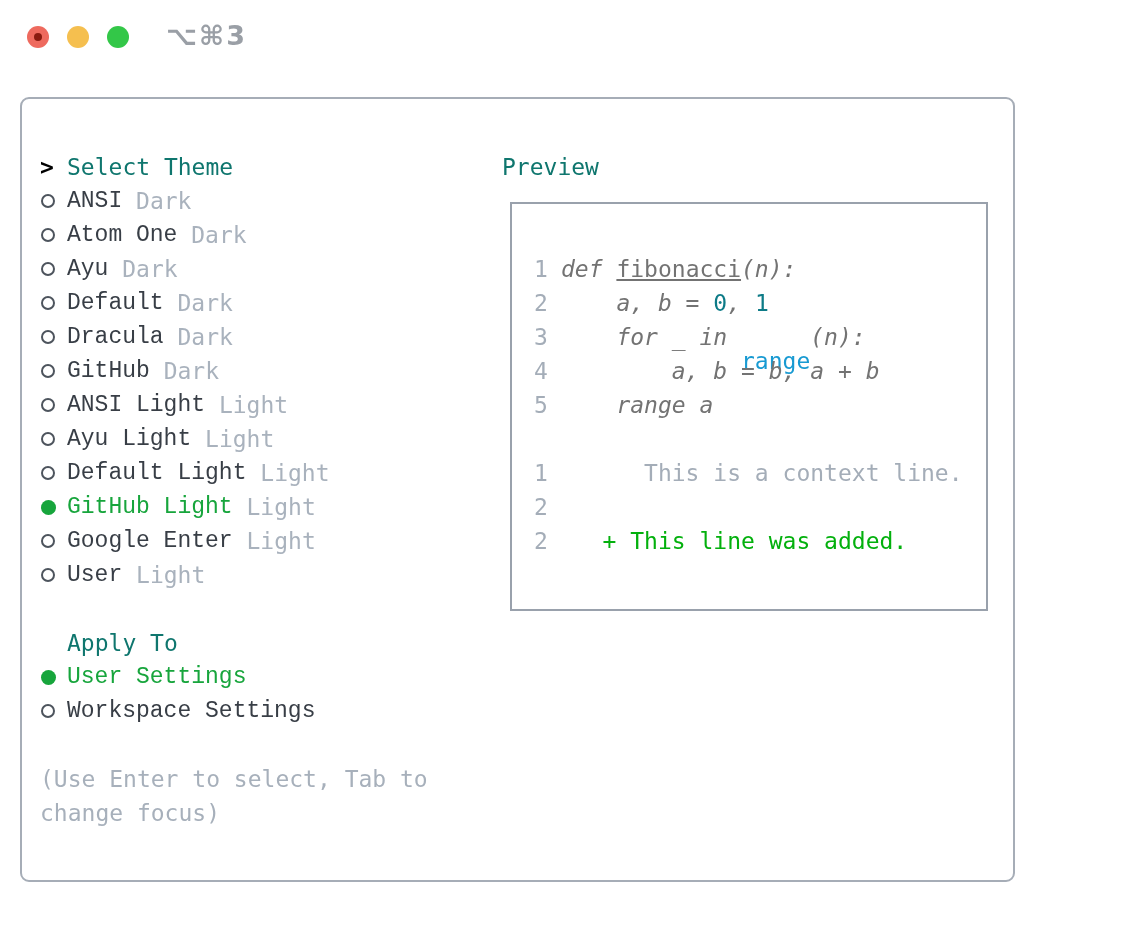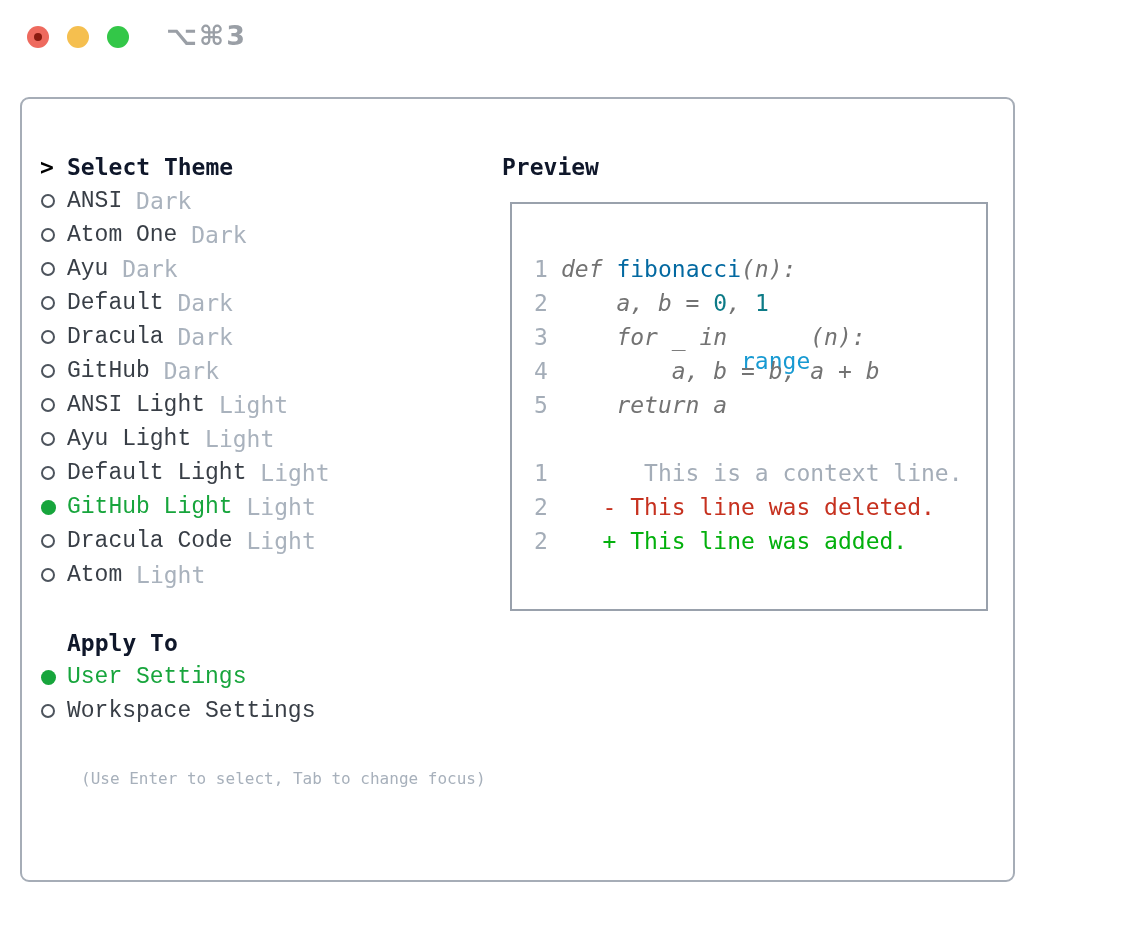--- a/index.html
+++ b/index.html
@@ -23,40 +23,40 @@
     position:absolute;left:20px;top:97px;width:991px;height:781px;
     border:2px solid #a6adb7;border-radius:9px;background:#ffffff;
   }
   .row{height:34px;line-height:34px;font-size:23px;white-space:pre;display:flex;align-items:center;}
   
   .left-col{position:absolute;left:18px;top:51px;width:460px;}
   .marker-col{display:inline-block;width:27px;flex:0 0 27px;position:relative;height:34px;}
   .prompt{color:#000;font-weight:bold;font-size:23px;line-height:34px;}
   .radio{position:absolute;left:1px;top:10px;width:14px;height:14px;border-radius:50%;box-sizing:border-box;border:2px solid #4d545d;}
   .radio.sel{border:none;background:var(--green-sel);width:15px;height:15px;}
-  .hdr{color:#0f172a;font-weight:bold;}
+  .hdr{color:#0f766e;font-weight:normal;}
   .t-name{color:#383e46;font-family:Liberation Mono, monospace;}
   .t-name.sel{color:var(--green-sel);}
   .t-tag{color:#a9b2bd;text-align:center;}
   .gap{height:34px;}
   .hint{
-    margin-top:34px;width:430px;font-size:16px;line-height:34px;color:#a7b0bb;
-    white-space:normal;word-wrap:break-word;margin-left:41px;
+    margin-top:34px;width:430px;font-size:23px;line-height:34px;color:#a7b0bb;
+    white-space:normal;word-wrap:break-word;
   }
   
   .preview-title{position:absolute;left:480px;top:51px;}
   .preview-box{
     position:absolute;left:488px;top:103px;width:478px;height:409px;
     border:2px solid #99a1ac;background:#ffffff;box-sizing:border-box;
   }
   .code{position:absolute;left:0;top:48px;width:100%;}
   .code .row{padding-left:22px;}
   .lnum{display:inline-block;width:27px;flex:0 0 27px;color:#a4adb8;}
   .c-fg{color:#737373;font-style:italic;}
-  .c-function{color:#0369a1;}
+  .c-function{color:#737373;text-decoration:underline;}
   .c-number{color:#0d7b87;}
   .c-builtin{color:#189ad2;margin-top:48px;}
   .c-context{color:#a4adb8;}
   .c-deleted{color:#c6311f;}
   .c-added{color:#03b00d;}
   :root{--green-sel:#17a53c;}
 </style>
 </head>
 <body>
 
@@ -79,22 +79,22 @@
         <div class="row"><span class="marker-col"><span class="radio"></span></span><span class="t-name">ANSI</span><span class="t-tag"> Dark</span></div>
         <div class="row"><span class="marker-col"><span class="radio"></span></span><span class="t-name">Atom One</span><span class="t-tag"> Dark</span></div>
         <div class="row"><span class="marker-col"><span class="radio"></span></span><span class="t-name">Ayu</span><span class="t-tag"> Dark</span></div>
         <div class="row"><span class="marker-col"><span class="radio"></span></span><span class="t-name">Default</span><span class="t-tag"> Dark</span></div>
         <div class="row"><span class="marker-col"><span class="radio"></span></span><span class="t-name">Dracula</span><span class="t-tag"> Dark</span></div>
         <div class="row"><span class="marker-col"><span class="radio"></span></span><span class="t-name">GitHub</span><span class="t-tag"> Dark</span></div>
         <div class="row"><span class="marker-col"><span class="radio"></span></span><span class="t-name">ANSI Light</span><span class="t-tag"> Light</span></div>
         <div class="row"><span class="marker-col"><span class="radio"></span></span><span class="t-name">Ayu Light</span><span class="t-tag"> Light</span></div>
         <div class="row"><span class="marker-col"><span class="radio"></span></span><span class="t-name">Default Light</span><span class="t-tag"> Light</span></div>
         <div class="row"><span class="marker-col"><span class="radio sel"></span></span><span class="t-name sel">GitHub Light</span><span class="t-tag"> Light</span></div>
-        <div class="row"><span class="marker-col"><span class="radio"></span></span><span class="t-name">Dracula Code</span><span class="t-tag"> Light</span></div>
-        <div class="row"><span class="marker-col"><span class="radio"></span></span><span class="t-name">Atom</span><span class="t-tag"> Light</span></div>
+        <div class="row"><span class="marker-col"><span class="radio"></span></span><span class="t-name">Google Enter</span><span class="t-tag"> Light</span></div>
+        <div class="row"><span class="marker-col"><span class="radio"></span></span><span class="t-name">User</span><span class="t-tag"> Light</span></div>
       </div>
 
     <div class="gap"></div>
 
     <div class="row">
       <span class="marker-col"></span>
       <span class="hdr">Apply To</span>
     </div>
 
     <div id="apply-list">
@@ -108,21 +108,21 @@
   <div class="row preview-title">
     <span class="hdr">Preview</span>
   </div>
 
   <div class="preview-box">
     <div id="code-block" class="code">
         <div class="row"><span class="lnum">1</span><span class="c-fg">def </span><span class="c-function">fibonacci</span><span class="c-fg">(n):</span></div>
         <div class="row"><span class="lnum">2</span><span class="c-fg">    a, b = </span><span class="c-number">0</span><span class="c-fg">, </span><span class="c-number">1</span></div>
         <div class="row"><span class="lnum">3</span><span class="c-fg">    for _ in </span><span class="c-builtin">range</span><span class="c-fg">(n):</span></div>
         <div class="row"><span class="lnum">4</span><span class="c-fg">        a, b = b, a + b</span></div>
-        <div class="row"><span class="lnum">5</span><span class="c-fg">    return a</span></div>
+        <div class="row"><span class="lnum">5</span><span class="c-fg">    range a</span></div>
         <div class="row"><span class="lnum"></span></div>
         <div class="row"><span class="lnum">1</span><span class="c-context">      This is a context line.</span></div>
-        <div class="row"><span class="lnum">2</span><span class="c-deleted">   - This line was deleted.</span></div>
+        <div class="row"><span class="lnum">2</span></div>
         <div class="row"><span class="lnum">2</span><span class="c-added">   + This line was added.</span></div>
       </div>
   </div>
 
 </div>
 
 </body></html>

